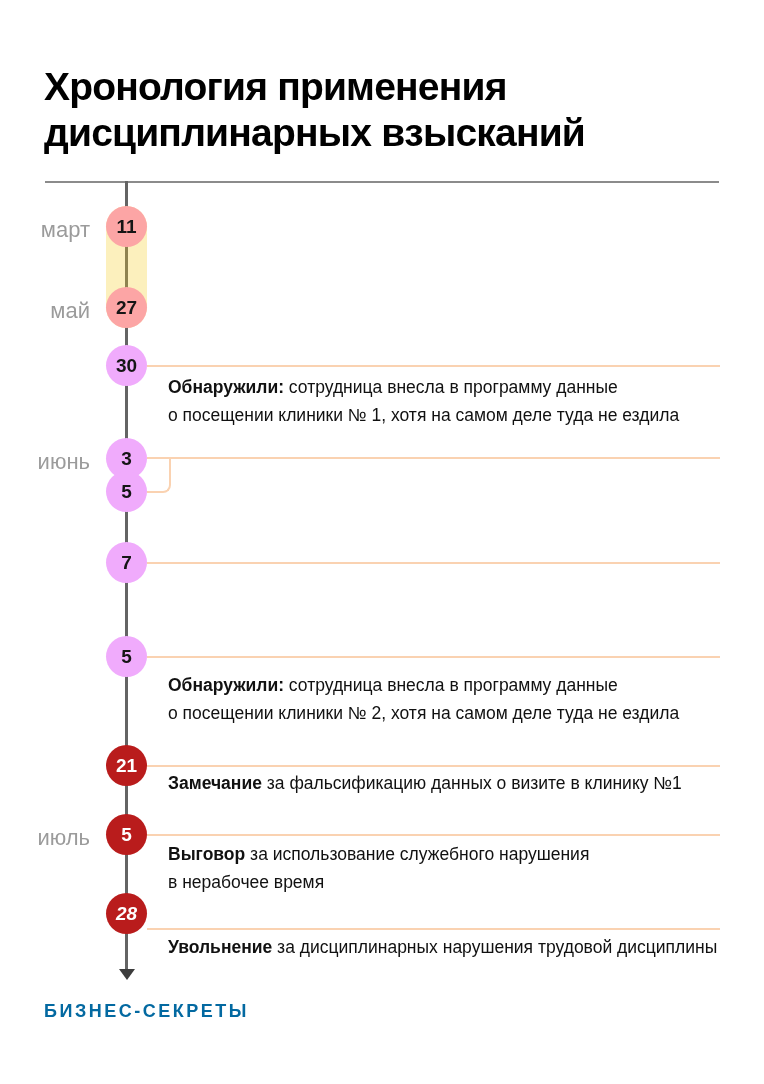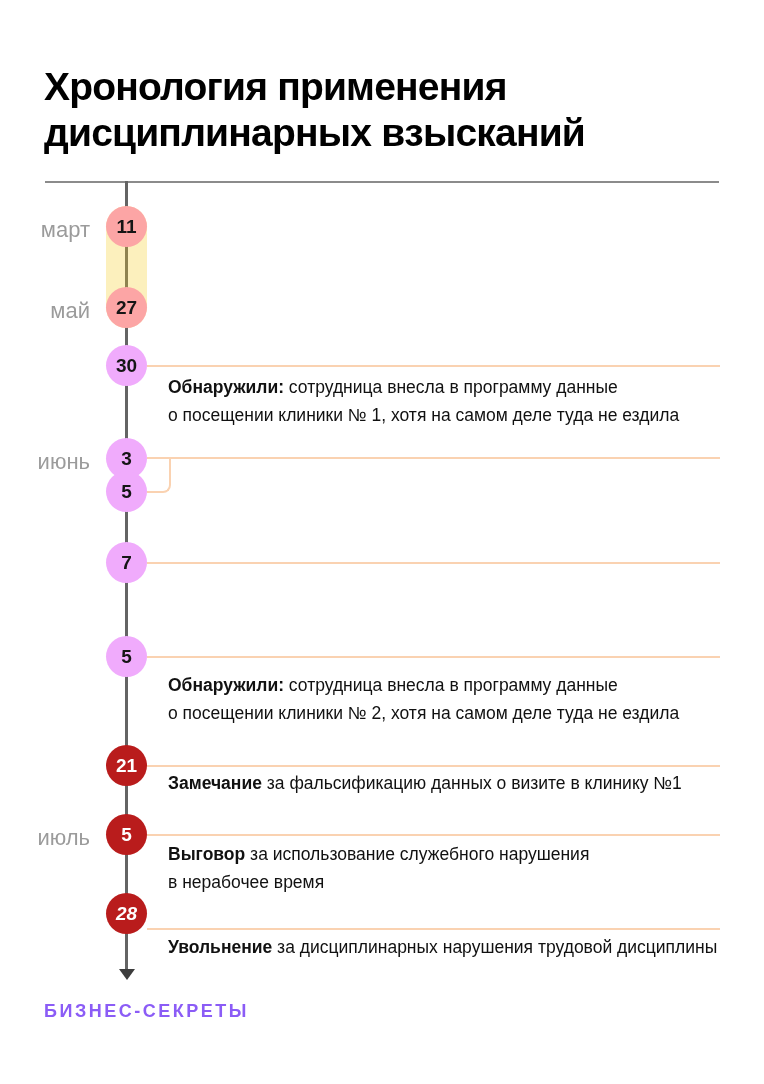--- a/index.html
+++ b/index.html
@@ -165,21 +165,21 @@
   .t-28 { top: 934px; }
 
   
   .footer {
     position: absolute;
     left: 44px;
     top: 1001px;
     font-size: 18px;
     font-weight: bold;
     letter-spacing: 2.5px;
-    color: #8b5cf6;
+    color: #0369a1;
   }
 </style>
 </head>
 <body>
 
 <div id="page">
 
   <div class="title">
     <div>Хронология применения</div>
     <div>дисциплинарных взысканий</div>

